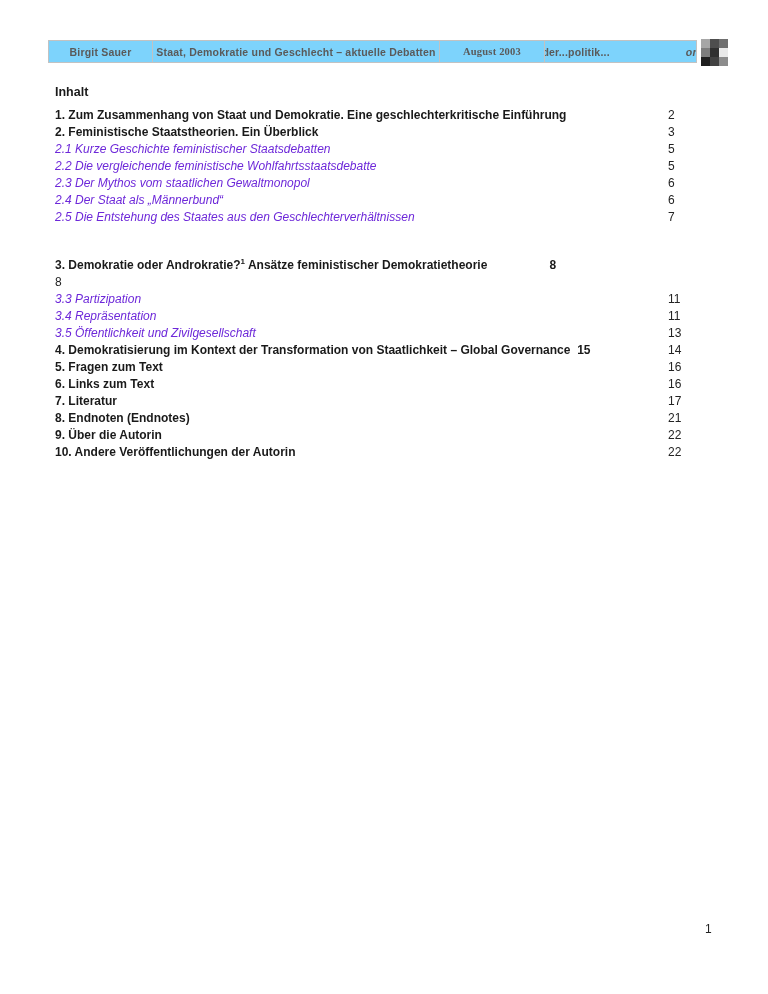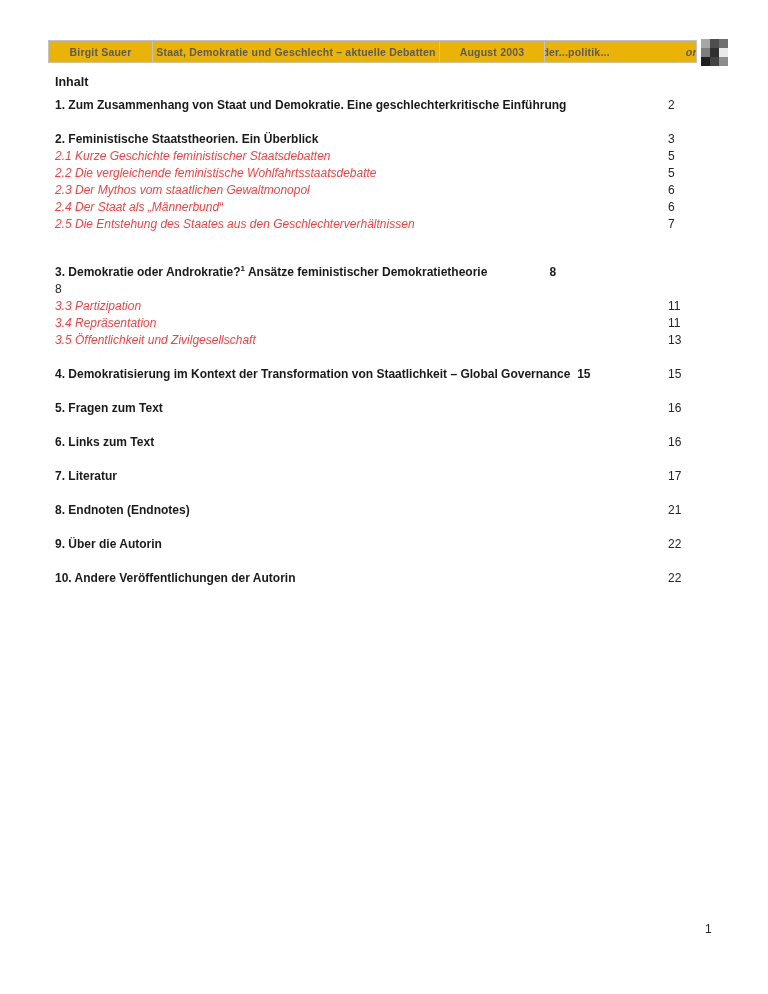--- a/index.html
+++ b/index.html
@@ -8,55 +8,55 @@
     background:#ffffff; overflow:hidden;
     font-family:"Liberation Sans", sans-serif;
     color:#1b1b1b;
     -webkit-font-smoothing:antialiased;
   }
 
   
   .header-table {
     position:absolute; left:48px; top:40px; width:649px; height:23px;
     display:flex; box-sizing:border-box;
-    border:1px solid #c2c2c2; background:#eab308;
+    border:1px solid #c2c2c2; background:#7dd3fc;
   }
   .header-cell {
     box-sizing:border-box;
     border-right:1px solid #c2c2c2;
     display:flex; align-items:center; justify-content:center;
     font-size:10.5px; font-weight:bold; color:#5a5a5a;
     letter-spacing:0.2px; white-space:nowrap; overflow:hidden;
   }
   .hc-author { width:104px; }
   .hc-title  { width:287px; }
-  .hc-date   { width:105px; }
+  .hc-date   { width:105px;font-family:Liberation Serif, serif; }
   .hc-site   { flex:1; border-right:none;gap:44px; }
   .site-online { font-style:italic; font-weight:bold;margin-left:32px; }
 
   .logo {
     position:absolute; left:701px; top:39px; width:27px; height:27px;
     display:grid; grid-template-columns:repeat(3,1fr); grid-template-rows:repeat(3,1fr);
   }
   .logo > div { width:100%; height:100%; }
 
   
-  .toc { position:absolute; left:55px; top:74px; width:635px; }
+  .toc { position:absolute; left:55px; top:84px; width:635px; }
   .row { display:flex; align-items:baseline; line-height:17px; }
   .row .label { flex:1; font-size:12px; white-space:nowrap; overflow:hidden; }
   .row .page  { width:22px; flex:none; font-size:12px; font-weight:normal;
                 font-style:normal; color:#232323; text-align:left; }
   .toc-heading .label { font-weight:bold; font-size:12.5px; color:#1a1a1a; }
   .heading .label { font-weight:bold; color:#1a1a1a; }
-  .sub .label { font-style:italic; color:#ef4444; }
+  .sub .label { font-style:italic; color:#6d28d9; }
   .label sup { font-size:8px; line-height:0; }
   .gap-wide { display:inline-block; width:62px; }
 
   .gap-s { margin-top:6px;gap:34px; }
-  .gap-m { margin-top:17px; }
+  .gap-m { }
   .gap-l { margin-top:31px;flex-direction:column; }
 
   
   .footer-page {
     position:absolute; left:705px; top:921px;
     font-size:12px; color:#232323; line-height:17px;
   }
 </style>
 </head>
 <body>
@@ -130,21 +130,21 @@
         <div class="row sub">
           <span class="label">3.4 Repräsentation</span>
           <span class="page">11</span>
         </div>
         <div class="row sub">
           <span class="label">3.5 Öffentlichkeit und Zivilgesellschaft</span>
           <span class="page">13</span>
         </div>
         <div class="row heading gap-m">
           <span class="label">4. Demokratisierung im Kontext der Transformation von Staatlichkeit – Global Governance&nbsp;&nbsp;15</span>
-          <span class="page">15</span>
+          <span class="page">14</span>
         </div>
         <div class="row heading gap-m">
           <span class="label">5. Fragen zum Text</span>
           <span class="page">16</span>
         </div>
         <div class="row heading gap-m">
           <span class="label">6. Links zum Text</span>
           <span class="page">16</span>
         </div>
         <div class="row heading gap-m">

